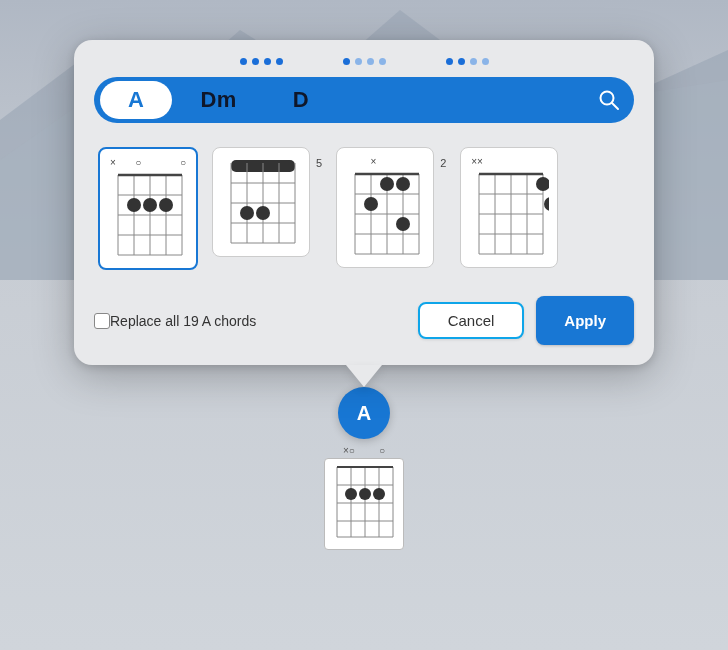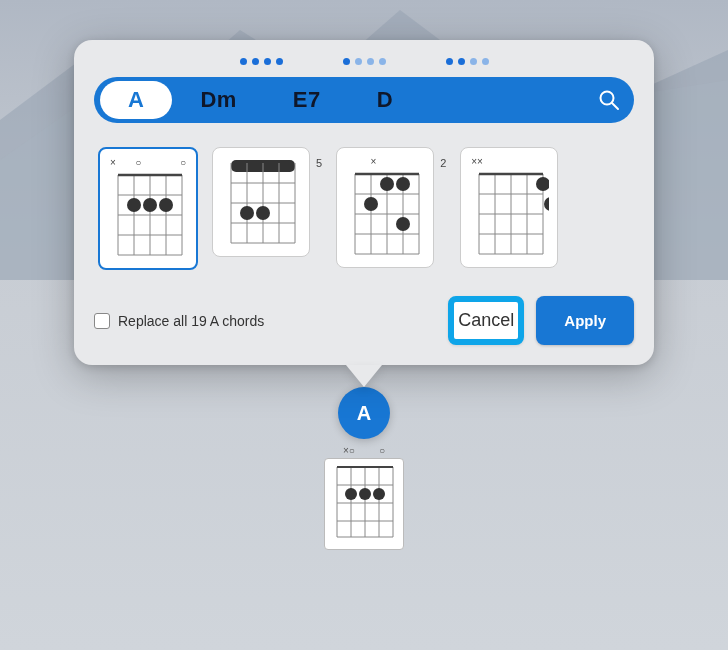--- a/index.html
+++ b/index.html
@@ -171,45 +171,44 @@
     .bottom-controls {
       display: flex;
       align-items: center;
       gap: 12px;
       margin-top: 4px;
     }
 
     .checkbox-area {
       display: flex;
       align-items: center;
-      gap: 8px;
       flex: 1;
     }
 
     .checkbox {
       width: 16px;
       height: 16px;
       border: 1.5px solid #888;
       border-radius: 3px;
       background: white;
       display: inline-block;
       cursor: pointer;
     }
 
     .checkbox-label {
       font-size: 14px;
       color: #333;
     }
 
     .btn-cancel {
       background: white;
-      border: 6px solid #0ea5e9;
+      border: 2px solid #0ea5e9;
       border-radius: 8px;
-      padding: 8px 4px;
-      font-size: 18px;
+      padding: 8px 28px;
+      font-size: 15px;
       color: #333;
       cursor: pointer;
       box-shadow: 0 1px 3px rgba(0,0,0,0.1);
     }
 
     .btn-apply {
       background: #1877d4;
       border: none;
       border-radius: 8px;
       padding: 16px 28px;
@@ -299,21 +298,20 @@
         <div class="dot active"></div>
         <div class="dot active"></div>
         <div class="dot"></div>
         <div class="dot"></div>
       </div>
     </div>
 
     <div class="chord-bar">
       <div class="chord-tab active">A</div>
       <div class="chord-tab">Dm</div>
-      <div class="chord-tab">E7</div>
       <div class="chord-tab">D</div>
       <div class="search-icon-btn">
         <svg width="22" height="22" viewBox="0 0 22 22" fill="none">
           <circle cx="9" cy="9" r="6.5" stroke="white" stroke-width="2"></circle>
           <line x1="14" y1="14" x2="20" y2="20" stroke="white" stroke-width="2" stroke-linecap="round"></line>
         </svg>
       </div>
     </div>
 
     <div class="chord-diagrams">

